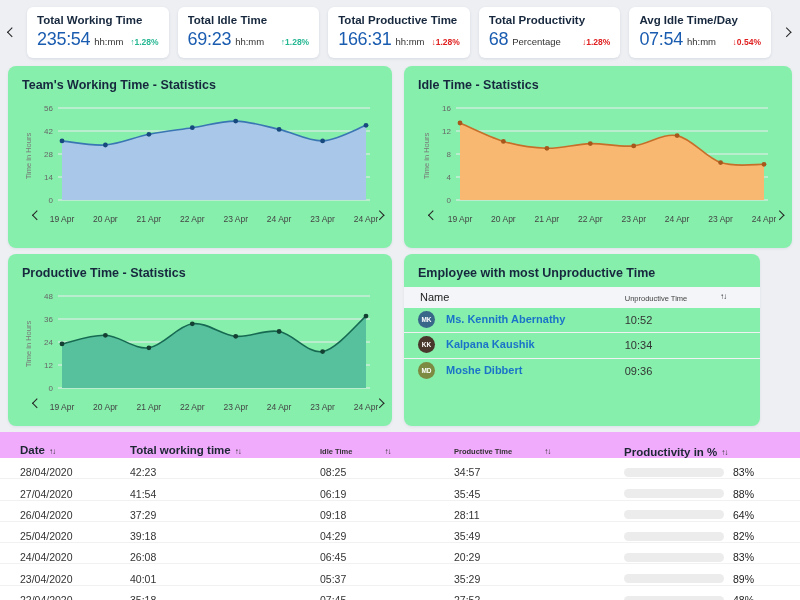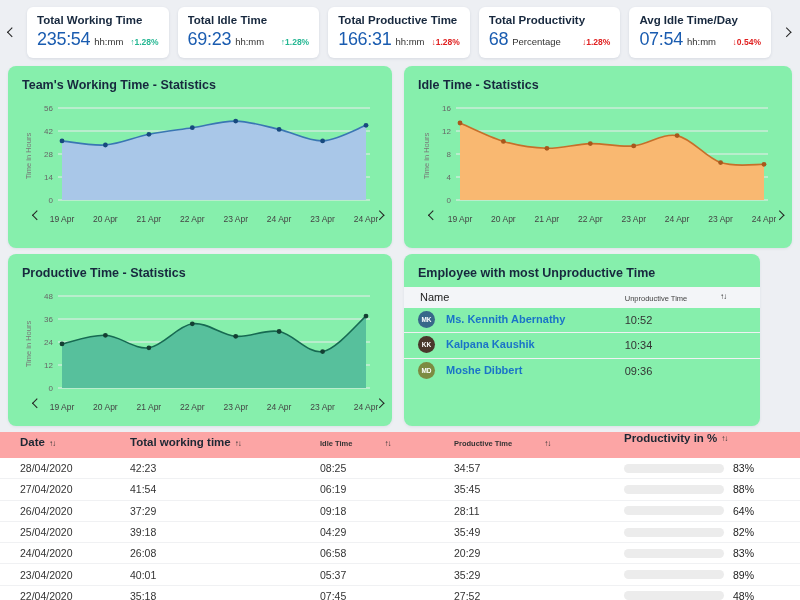--- a/index.html
+++ b/index.html
@@ -39,22 +39,22 @@
   .emp-head .h-time{position:absolute;left:62%;top:7px;font-size:7.5px;color:#444}
   .emp-head .sort{position:absolute;right:34px;top:5px}
   .emp-row{position:relative;height:24.4px;border-bottom:1px solid #f0f1f3;cursor:pointer}
   .emp-row:last-child{border-bottom:none}
   .avatar{position:absolute;left:14px;top:3px;width:17px;height:17px;border-radius:50%;
           color:#fff;font-size:6.5px;font-weight:bold;display:flex;align-items:center;justify-content:center}
   .emp-name{position:absolute;left:42px;top:5px;font-size:11px;font-weight:bold;color:#1a73c8;cursor:pointer}
   .emp-time{position:absolute;left:62%;top:6px;font-size:11px;color:#333}
   
   #tableArea{position:absolute;left:0;top:432px;width:800px;height:168px;background:#fff;overflow:hidden}
-  .dt-head{display:flex;align-items:flex-start;height:26px;background:#fca5a5;color:#1d2733}
-  .dt-row{display:flex;align-items:center;height:20.3px;border-bottom:1px solid #f0f1f3;font-size:10.5px;color:#333}
+  .dt-head{display:flex;align-items:flex-end;height:26px;background:#f0abfc;color:#1d2733}
+  .dt-row{display:flex;align-items:flex-end;height:20.3px;border-bottom:1px solid #f0f1f3;font-size:10.5px;color:#333}
   .c0{width:130px;padding-left:20px;box-sizing:border-box}
   .c1{width:190px}
   .c2{width:134px}
   .c3{width:170px}
   .c4{flex:1;display:flex;align-items:center}
   .dt-head .lbl{font-size:11.5px;font-weight:bold}
   .dt-head .lbl.small{font-size:7.5px;font-weight:bold;color:#333}
   .sort{display:inline-block;font-size:8px;letter-spacing:-1px;color:#333;cursor:pointer;margin-left:4px}
   .sort.gapped{margin-left:32px}
   .bar-track{width:100px;height:9px;background:#ececec;border-radius:5px;overflow:hidden}
@@ -318,21 +318,21 @@
         <div class="c2">04:29</div>
         <div class="c3">35:49</div>
         <div class="c4">
           <span class="bar-track"><span class="bar-fill" style="width:82%;background:#2aab78"></span></span>
           <span class="pct">82%</span>
         </div>
       </div>
       <div class="dt-row">
         <div class="c0">24/04/2020</div>
         <div class="c1">26:08</div>
-        <div class="c2">06:58</div>
+        <div class="c2">06:45</div>
         <div class="c3">20:29</div>
         <div class="c4">
           <span class="bar-track"><span class="bar-fill" style="width:83%;background:#2aab78"></span></span>
           <span class="pct">83%</span>
         </div>
       </div>
       <div class="dt-row">
         <div class="c0">23/04/2020</div>
         <div class="c1">40:01</div>
         <div class="c2">05:37</div>

